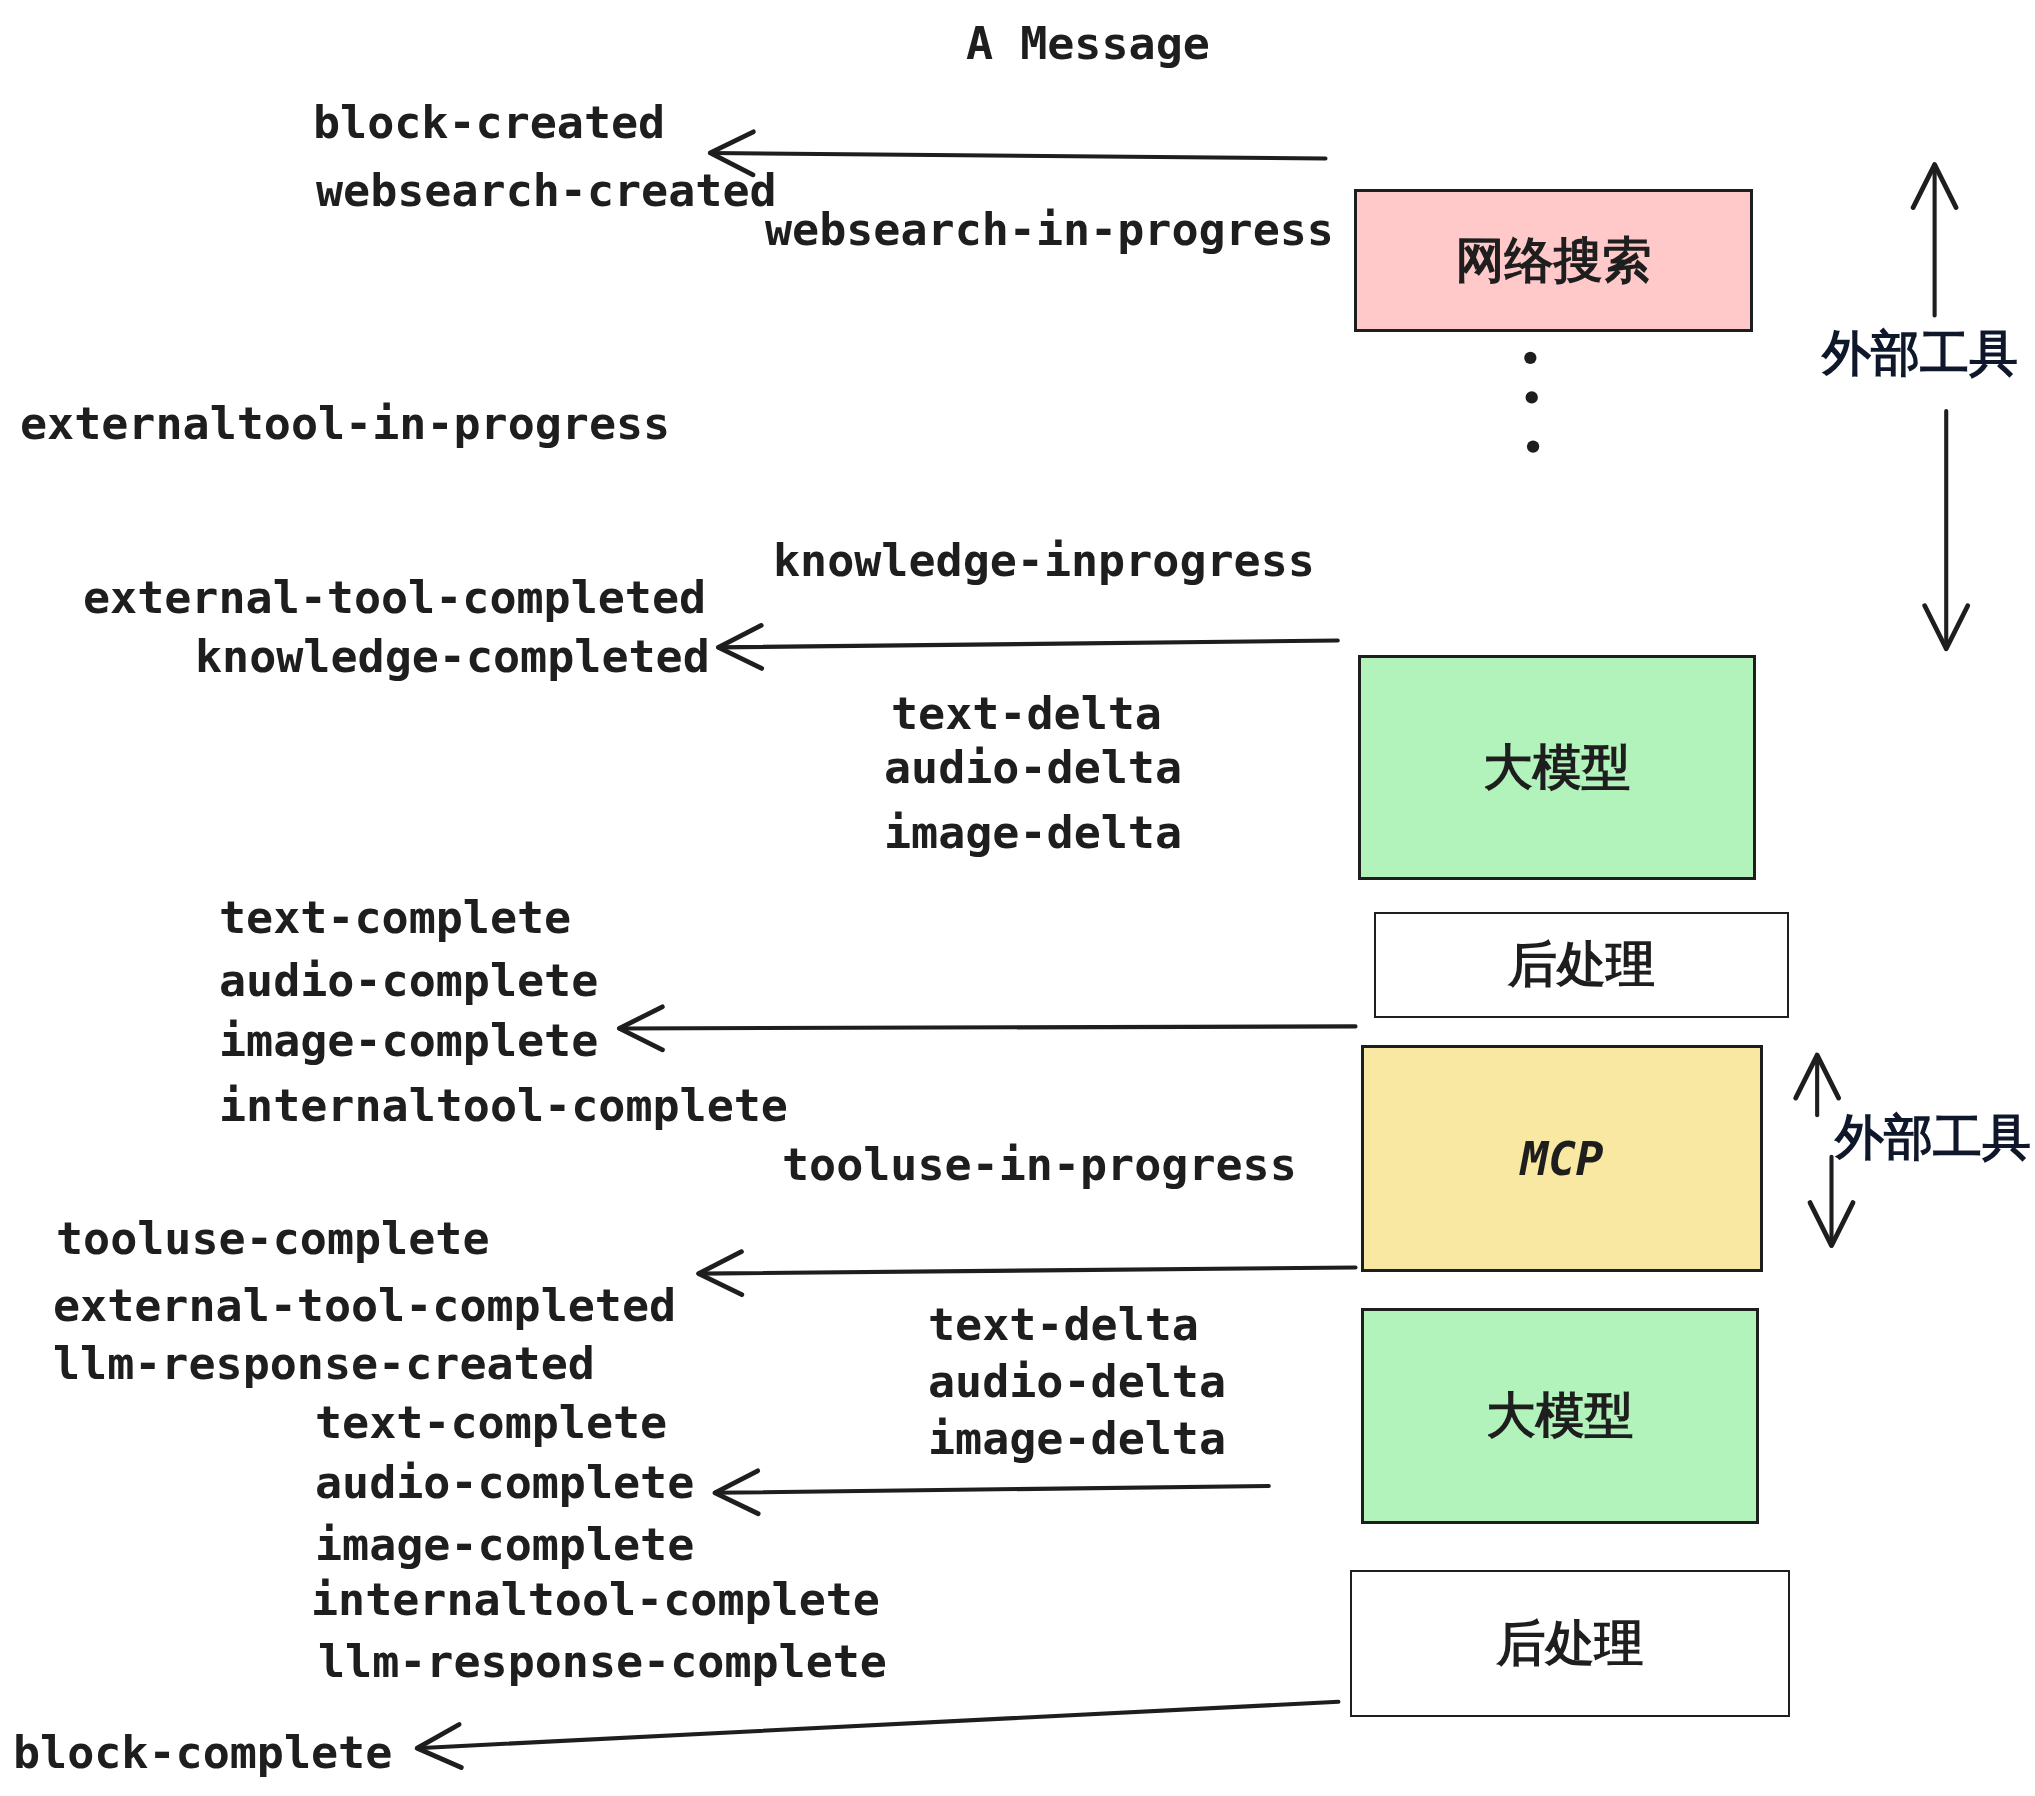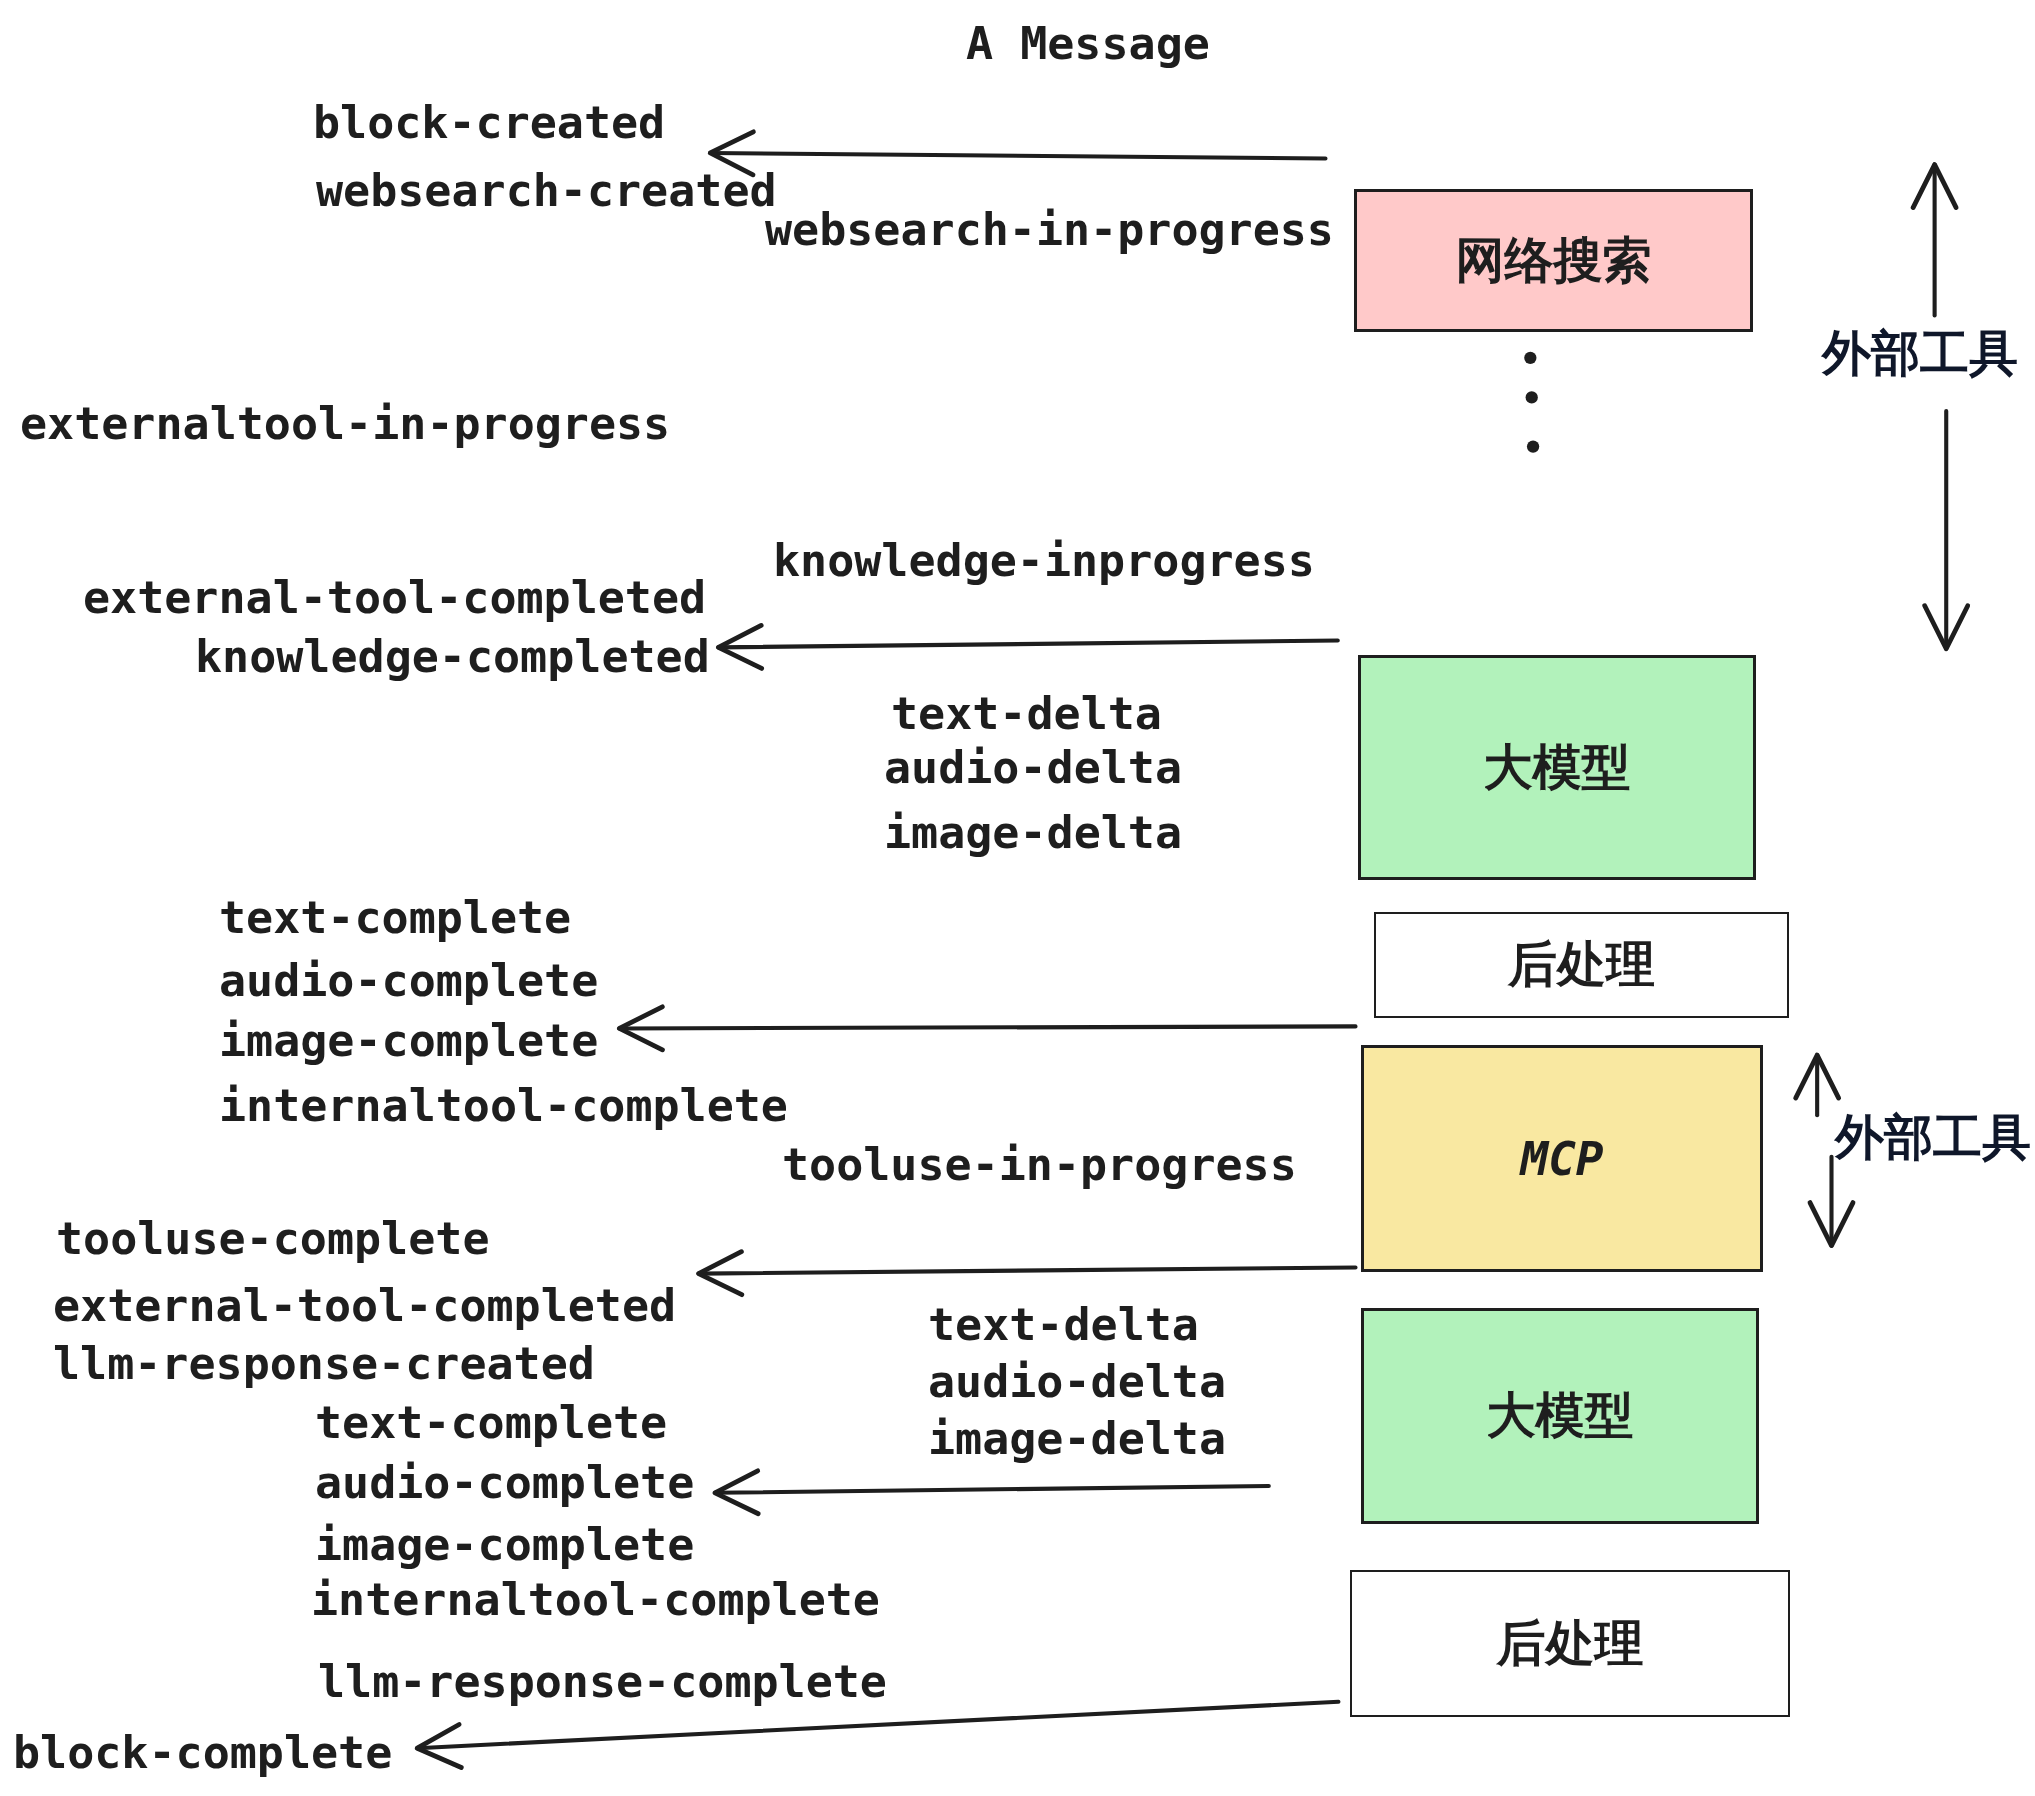--- a/index.html
+++ b/index.html
@@ -137,17 +137,17 @@
   <div class="ev" style="left:56px;top:1216px;">tooluse-complete</div>
   <div class="ev" style="left:53px;top:1283px;">external-tool-completed</div>
   <div class="ev" style="left:53px;top:1341px;">llm-response-created</div>
   <div class="ev" style="left:928px;top:1302px;">text-delta</div>
   <div class="ev" style="left:928px;top:1359px;">audio-delta</div>
   <div class="ev" style="left:928px;top:1416px;">image-delta</div>
   <div class="ev" style="left:315px;top:1400px;">text-complete</div>
   <div class="ev" style="left:315px;top:1460px;">audio-complete</div>
   <div class="ev" style="left:315px;top:1522px;">image-complete</div>
   <div class="ev" style="left:311px;top:1577px;">internaltool-complete</div>
-  <div class="ev" style="left:318px;top:1639px;margin-top:20px;">llm-response-complete</div>
+  <div class="ev" style="left:318px;top:1639px;">llm-response-complete</div>
   <div class="ev" style="left:13px;top:1730px;">block-complete</div>
 
 </div>
 
 
 </body></html>

